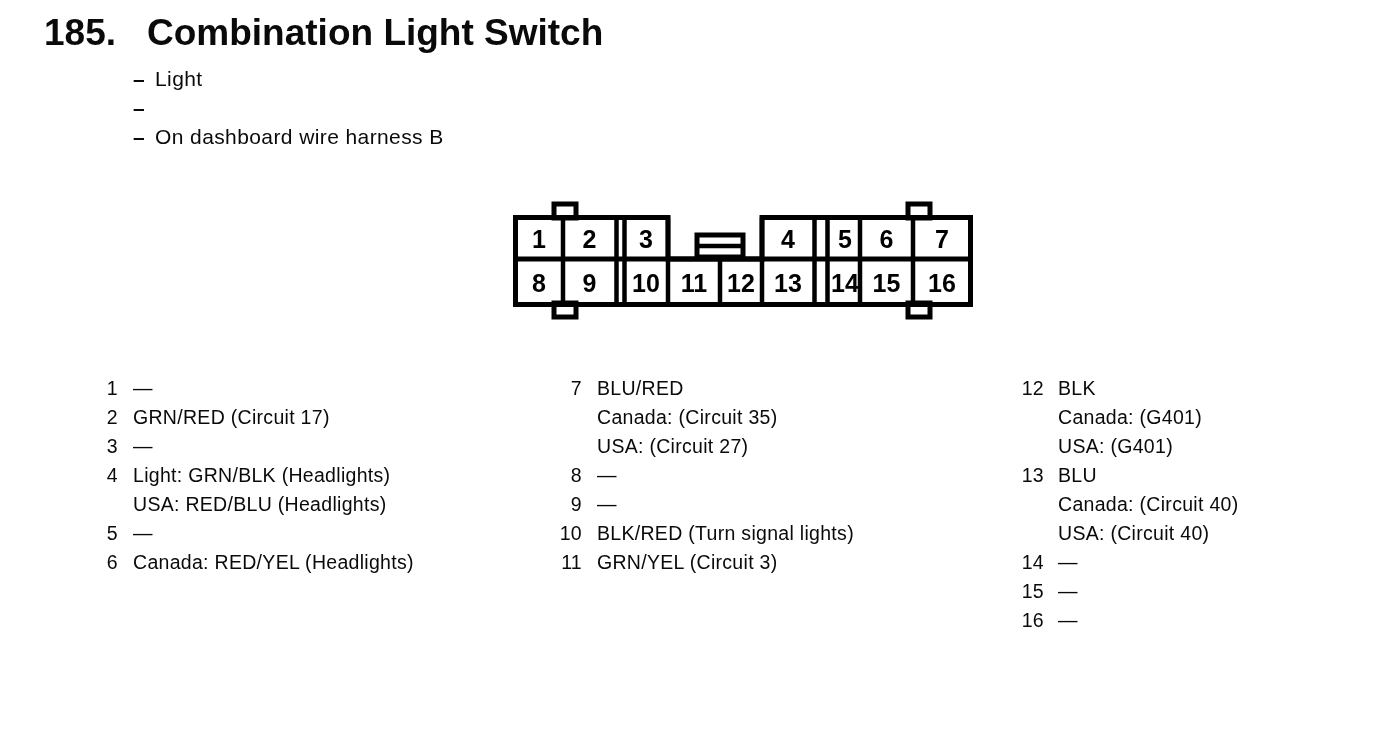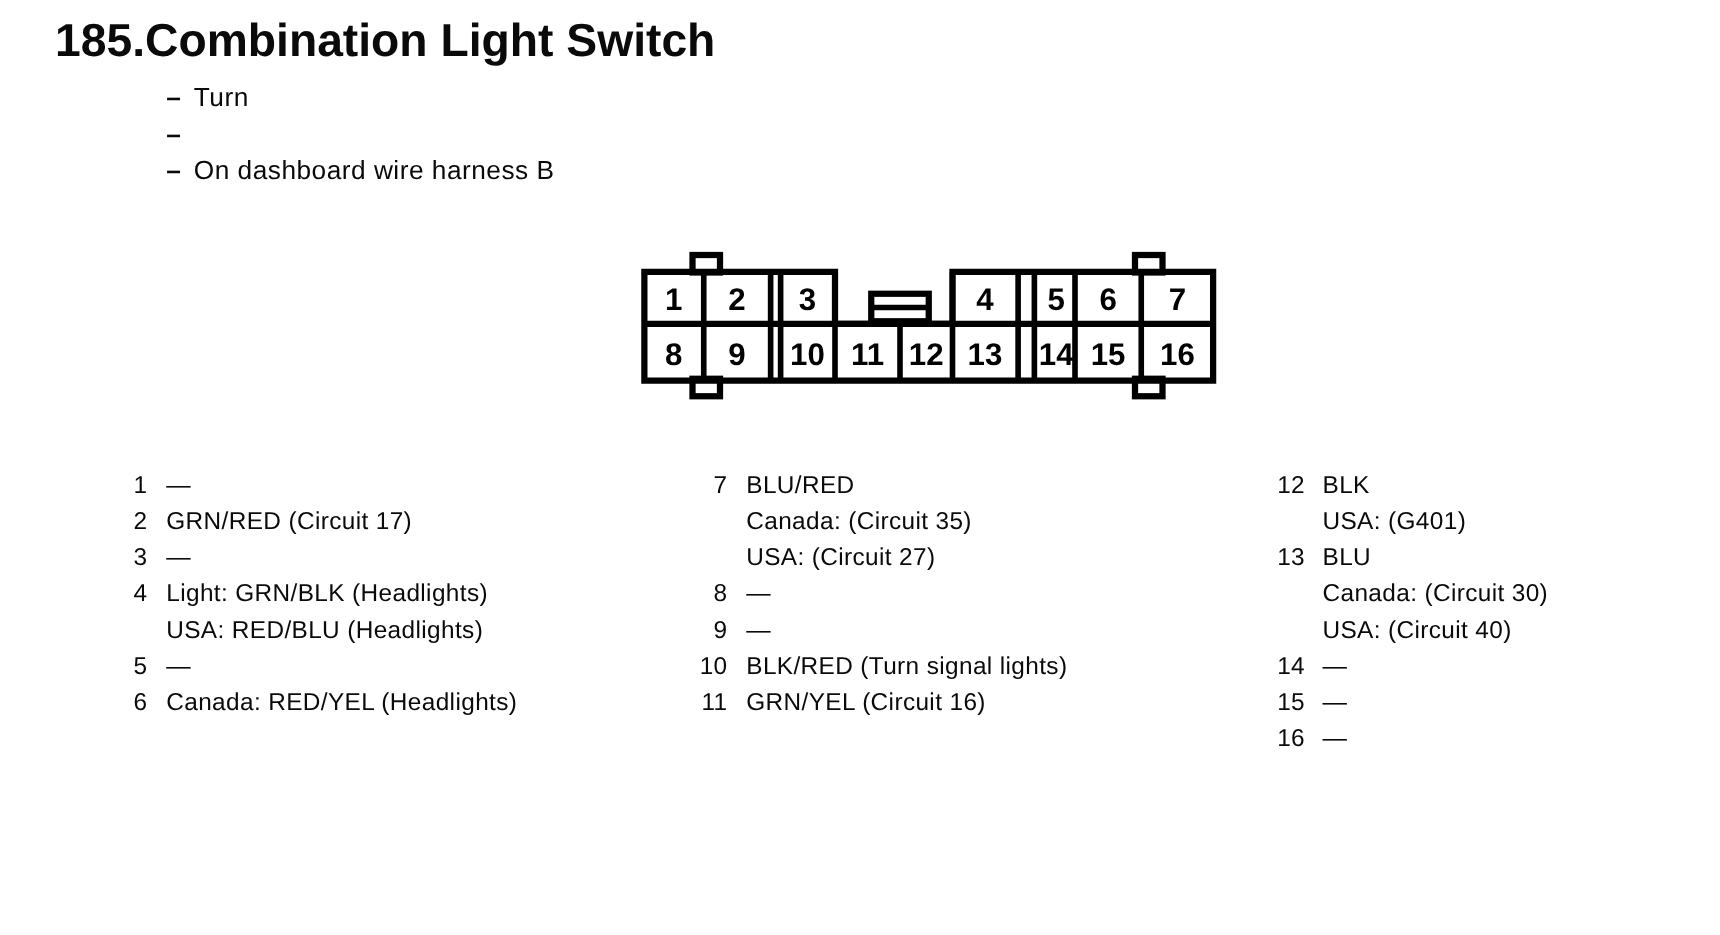--- a/index.html
+++ b/index.html
@@ -17,21 +17,21 @@
     position: absolute;
     left: 44px;
     top: 12px;
     display: flex;
     align-items: baseline;
     font-weight: bold;
     font-size: 37px;
     line-height: 42px;
     white-space: nowrap;
   }
-  .title-row .section-num { }
+  .title-row .section-num { margin-right: 31px; }
 
   
   .notes {
     position: absolute;
     left: 133px;
     top: 64px;
     font-size: 21px;
     line-height: 29px;
     letter-spacing: 0.4px;
   }
@@ -82,21 +82,21 @@
 <body>
 
 <div class="title-row">
   <span class="section-num">185.</span>
   <span>Combination Light Switch</span>
 </div>
 
 <div class="notes">
   <div class="note-row">
     <span class="note-dash">–</span>
-    <span>Turn</span>
+    <span>Light</span>
   </div>
   <div class="note-row">
     <span class="note-dash">–</span>
   </div>
   <div class="note-row">
     <span class="note-dash">–</span>
     <span>On dashboard wire harness B</span>
   </div>
 </div>
 
@@ -209,38 +209,39 @@
   </div>
   <div class="entry">
     <div class="num">10</div>
     <div class="lines">
         <div class="line">BLK/RED (Turn signal lights)</div>
       </div>
   </div>
   <div class="entry">
     <div class="num">11</div>
     <div class="lines">
-        <div class="line">GRN/YEL (Circuit 16)</div>
+        <div class="line">GRN/YEL (Circuit 3)</div>
       </div>
   </div>
 </div>
 
 <div class="legend-col c3">
   <div class="entry">
     <div class="num">12</div>
     <div class="lines">
       <div class="line">BLK</div>
+      <div class="line">Canada: (G401)</div>
       <div class="line">USA: (G401)</div>
     </div>
   </div>
   <div class="entry">
     <div class="num">13</div>
     <div class="lines">
       <div class="line">BLU</div>
-      <div class="line">Canada: (Circuit 30)</div>
+      <div class="line">Canada: (Circuit 40)</div>
       <div class="line">USA: (Circuit 40)</div>
     </div>
   </div>
   <div class="entry">
     <div class="num">14</div>
     <div class="lines">
         <div class="line">—</div>
       </div>
   </div>
   <div class="entry">

